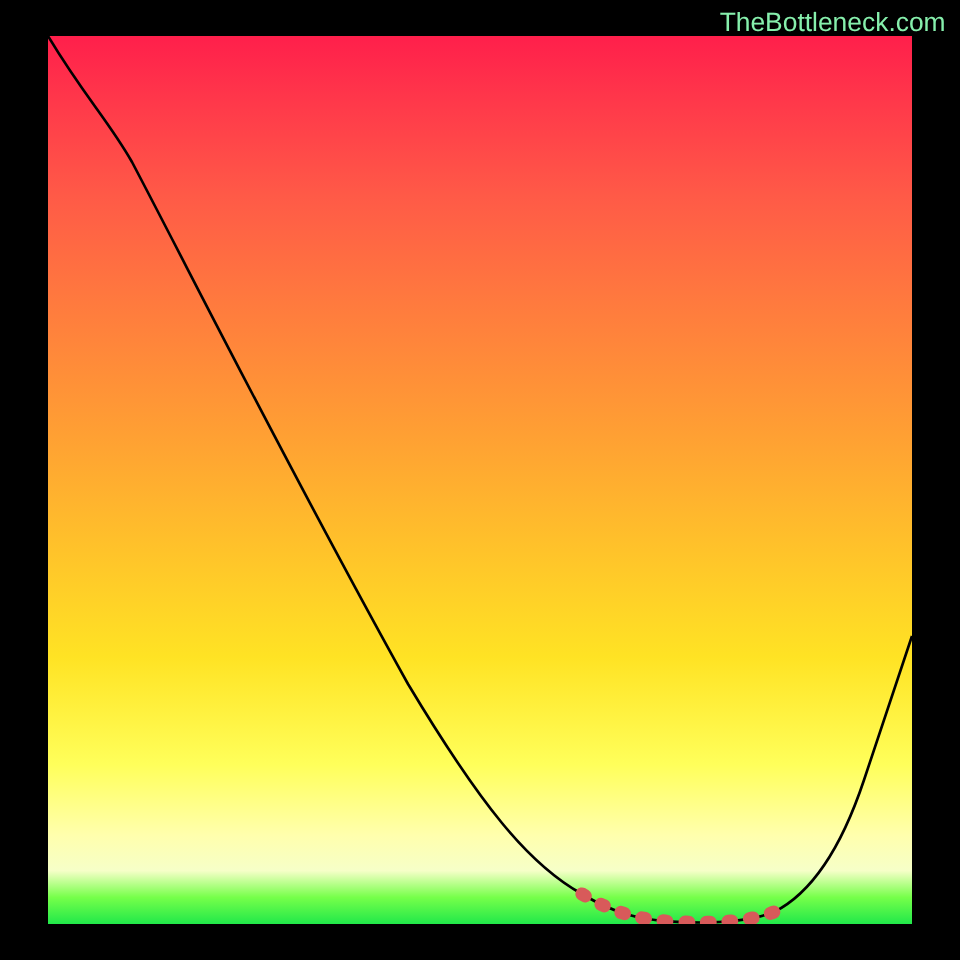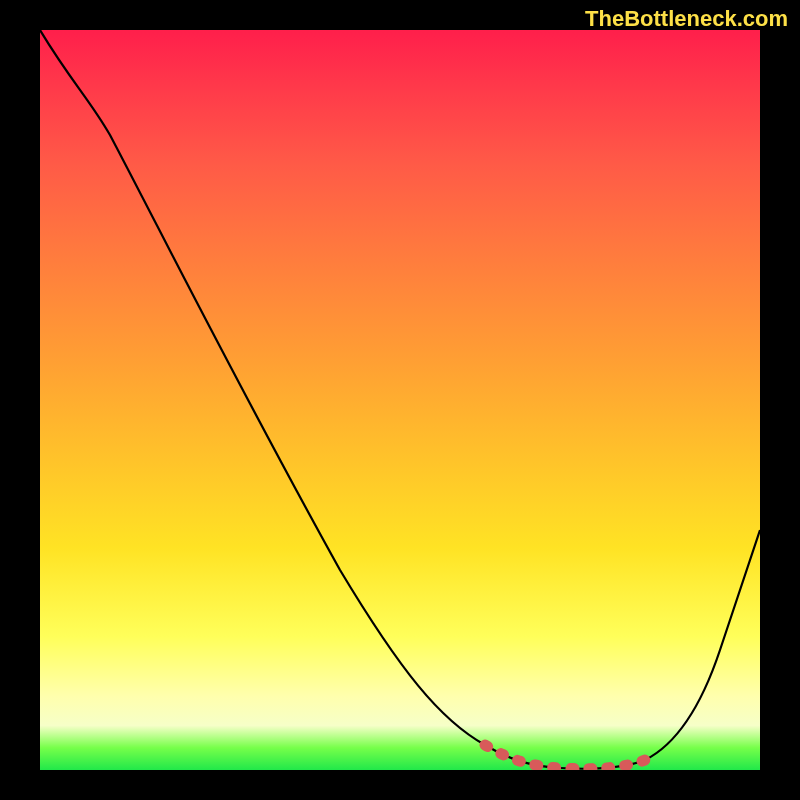--- a/index.html
+++ b/index.html
@@ -37,23 +37,23 @@
       #ffffad 90%,
       #f6ffc8 94%,
       #76ff4a 97%,
       #21e84a 100%
     );
   }
   .watermark {
     position: absolute;
     top: 6px;
     right: 12px;
-    color: #fde047;
+    color: #86efac;
     font-size: 22px;
-    font-weight: 700;
+    font-weight: 400;
     user-select: none;
   }
   svg.curve {
     position: absolute;
     left: 0; top: 0;
     width: 720px;
     height: 740px;
   }
   .curve path.blackline {
     stroke: #000;

